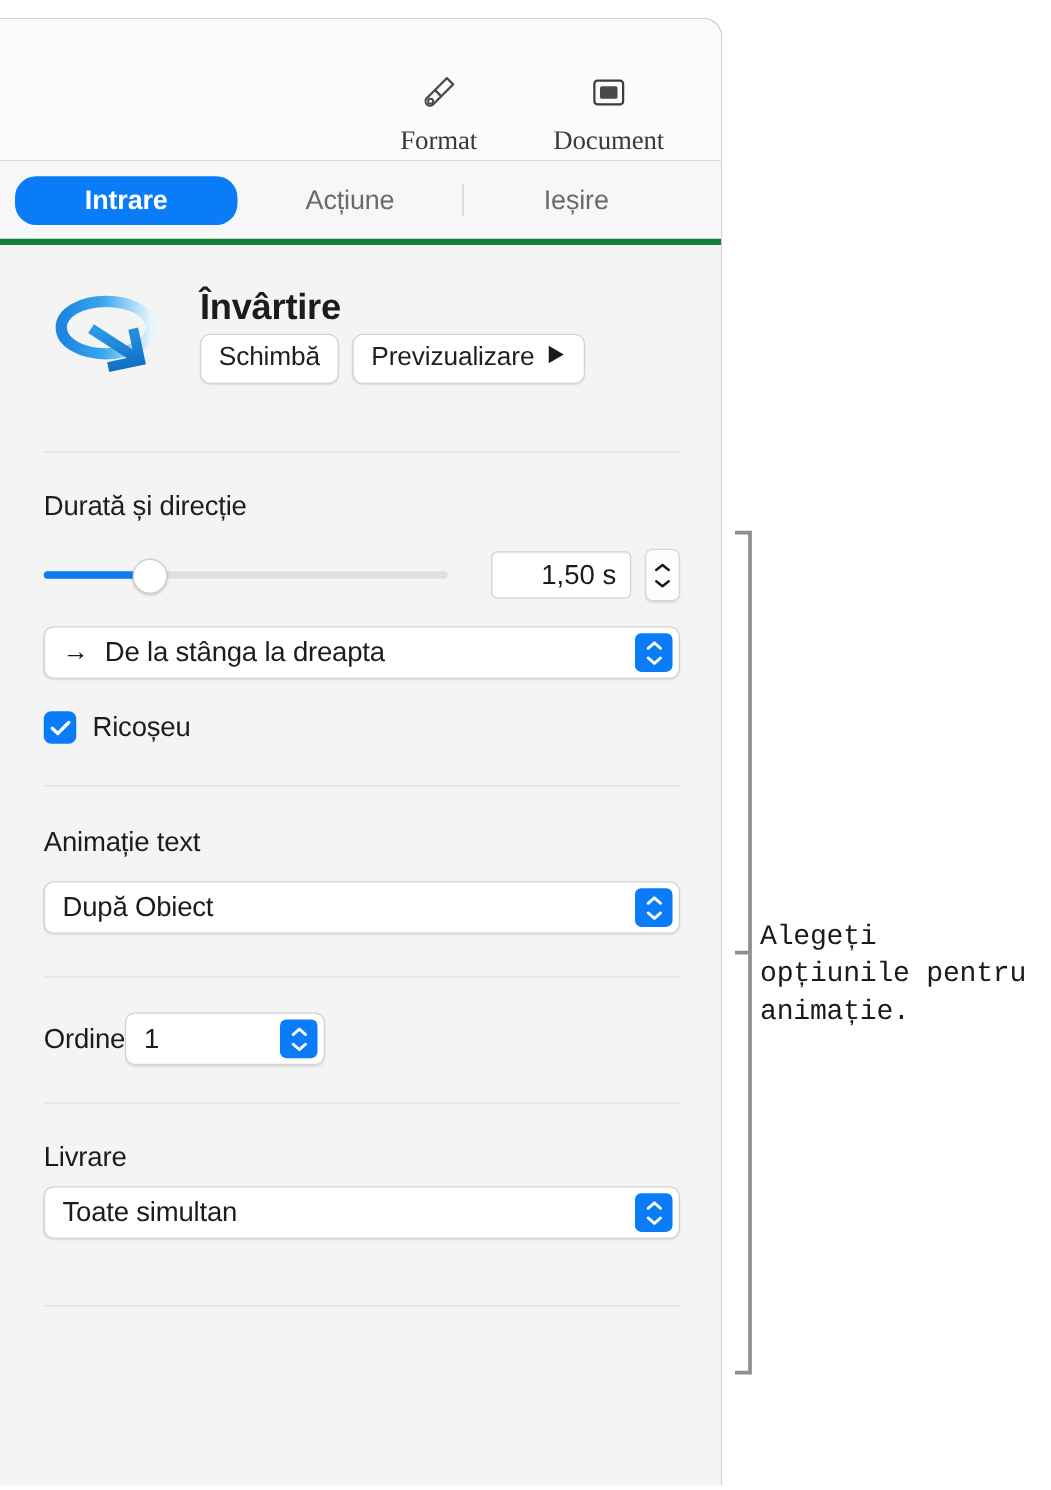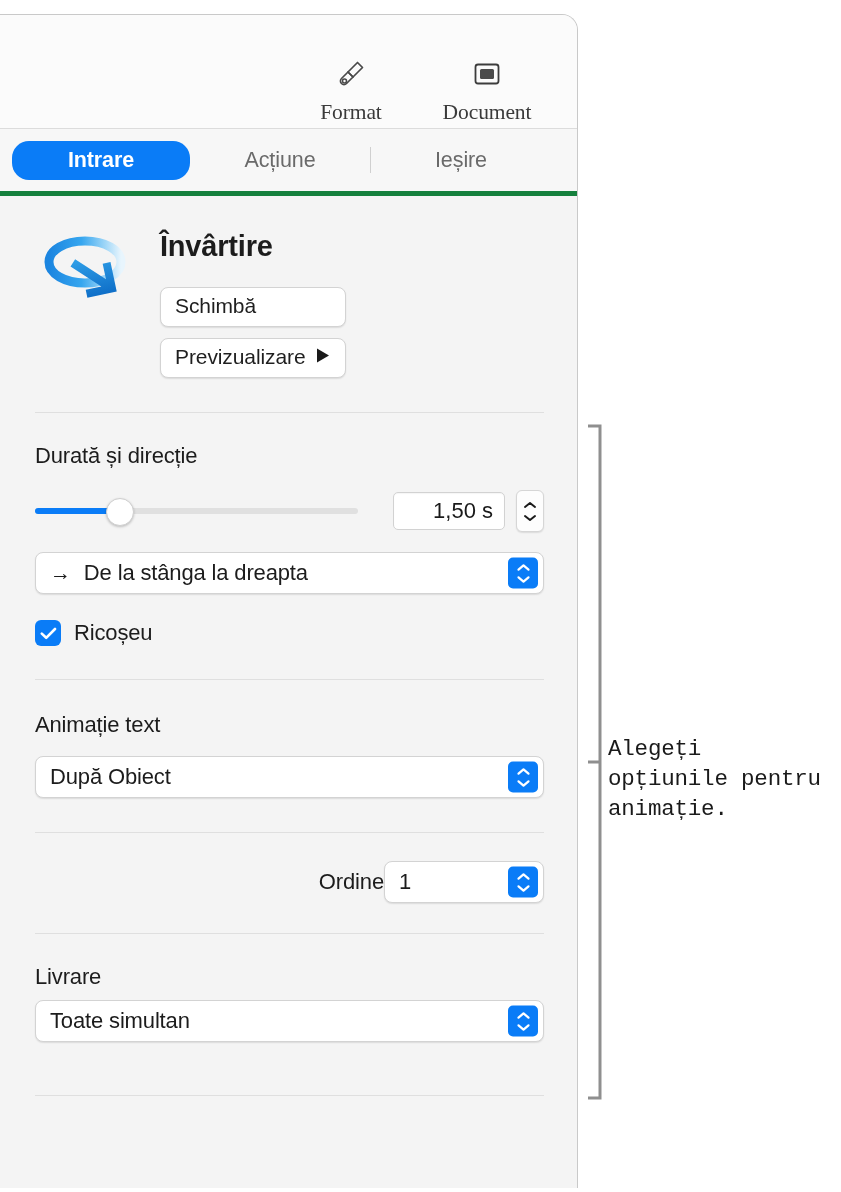--- a/index.html
+++ b/index.html
@@ -125,23 +125,23 @@
     display: flex;
     align-items: center;
     justify-content: center;
   }
   .hero-text { padding-left: 12px; padding-top: 8px; }
   .hero-title {
     font-size: 29px;
     font-weight: bold;
     color: #1c1c1c;
     letter-spacing: -0.2px;
-    margin-bottom: 24px;
-  }
-  .hero-buttons { display: flex; gap: 11px; flex-direction: column; }
+    margin-bottom: 4px;
+  }
+  .hero-buttons { display: flex; gap: 11px; }
   .btn {
     background: #ffffff;
     border: 1px solid #d3d3d3;
     border-radius: 8px;
     box-shadow: 0 1px 1.5px rgba(0,0,0,0.10);
     font-size: 21px;
     color: #1f1f1f;
     padding: 6px 14px 8px 14px;
     cursor: default;
     display: inline-flex;
@@ -293,21 +293,21 @@
     display: flex;
     align-items: center;
     justify-content: center;
     flex: 0 0 auto;
   }
   .check-label { font-size: 22px; color: #1c1c1c; letter-spacing: -0.15px; }
 
   .inline-row {
     display: flex;
     align-items: center;
-    justify-content: flex-end;
+    justify-content: flex-start;
   }
   .inline-row .popup { width: 160px; }
 
   
   #callout {
     position: absolute;
     left: 586px;
     top: 424px;
     width: 250px;
     height: 676px;

